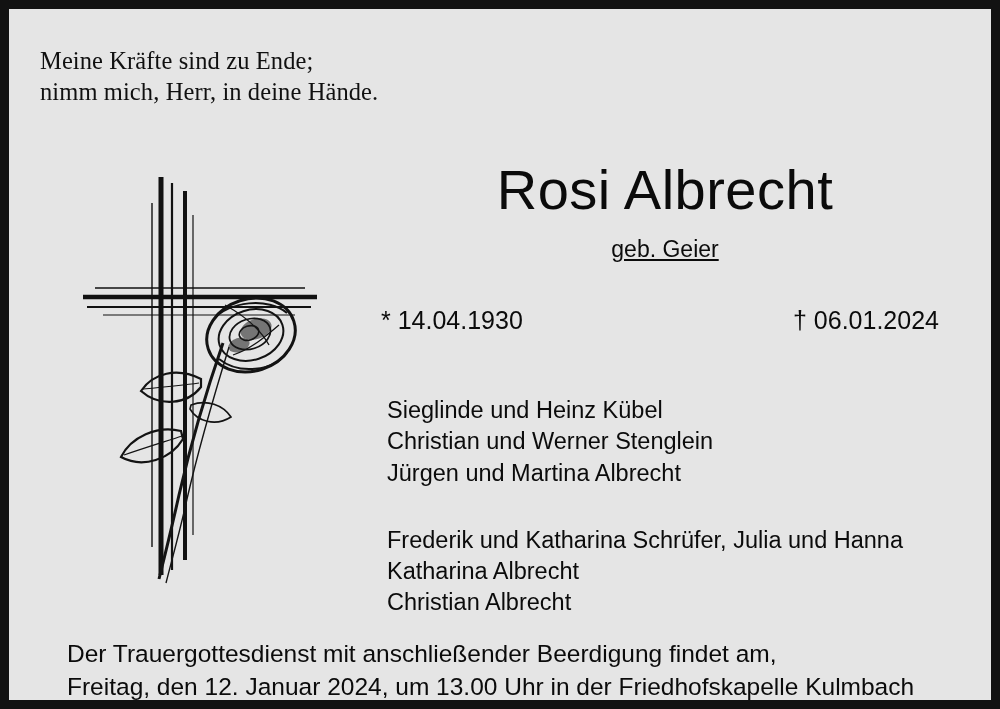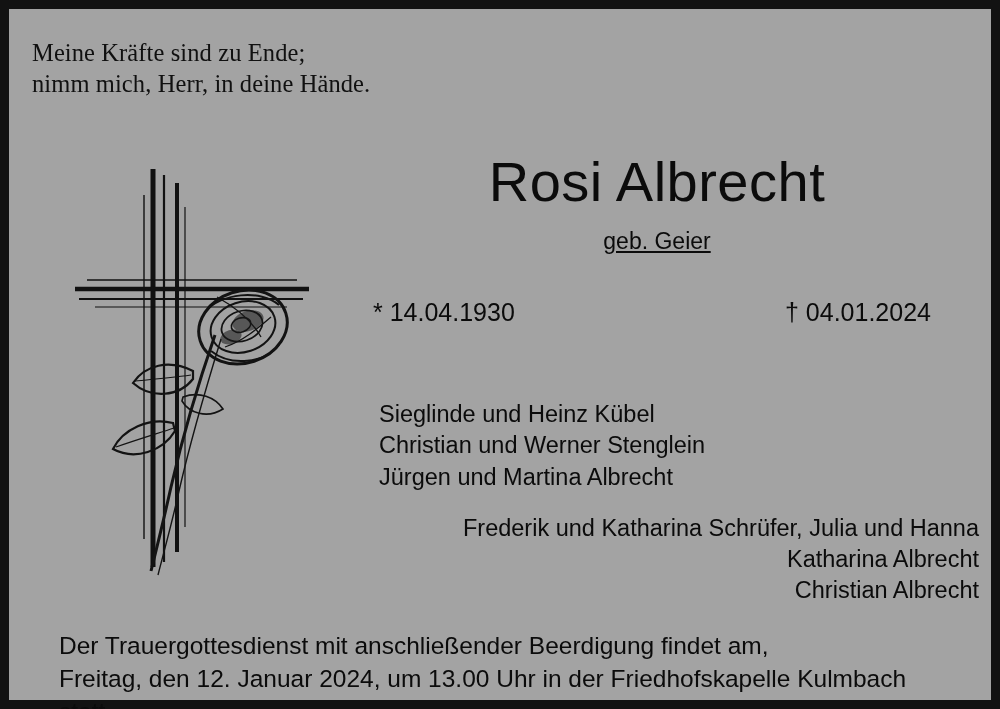--- a/index.html
+++ b/index.html
@@ -12,23 +12,23 @@
     height: 709px;
     font-family: "Liberation Sans", sans-serif;
     color: #0d0d0d;
     overflow: hidden;
   }
   .obituary {
     position: relative;
     box-sizing: border-box;
     width: 1000px;
     height: 709px;
-    background: #a3a3a3;
+    background: #e5e5e5;
     border: 9px solid #121212;
-    padding: 8px;
+    padding: 16px;
   }
   .inner {
     position: relative;
     width: 100%;
     height: 100%;
   }
 
   
   .verse {
     position: absolute;
@@ -88,29 +88,28 @@
     font-size: 25px;
     color: #0b0b0b;
   }
   .dates .birth { padding-left: 16px; }
   .dates .death { padding-right: 26px; }
 
   
   .survivors {
     position: absolute;
     left: 362px;
-    top: 382px;
+    top: 370px;
     width: 600px;
     font-size: 23.5px;
     line-height: 1.33;
     color: #0b0b0b;
   }
   .survivors .group + .group {
-    margin-top: 20px;
-    text-align: right;
+    margin-top: 36px;
   }
   .survivors .line {
     white-space: nowrap;
   }
 
   
   .service {
     position: absolute;
     left: 42px;
     right: 18px;
@@ -176,21 +175,21 @@
       </svg>
     </div>
 
     <div class="name-block">
       <div class="name">Rosi Albrecht</div>
       <div class="maiden">geb. Geier</div>
     </div>
 
     <div class="dates">
       <span class="birth">* 14.04.1930</span>
-      <span class="death">† 04.01.2024</span>
+      <span class="death">† 06.01.2024</span>
     </div>
 
     <div class="survivors">
       <div class="group">
         <div class="line">Sieglinde und Heinz Kübel</div>
         <div class="line">Christian und Werner Stenglein</div>
         <div class="line">Jürgen und Martina Albrecht</div>
       </div>
       <div class="group">
         <div class="line">Frederik und Katharina Schrüfer, Julia und Hanna</div>

